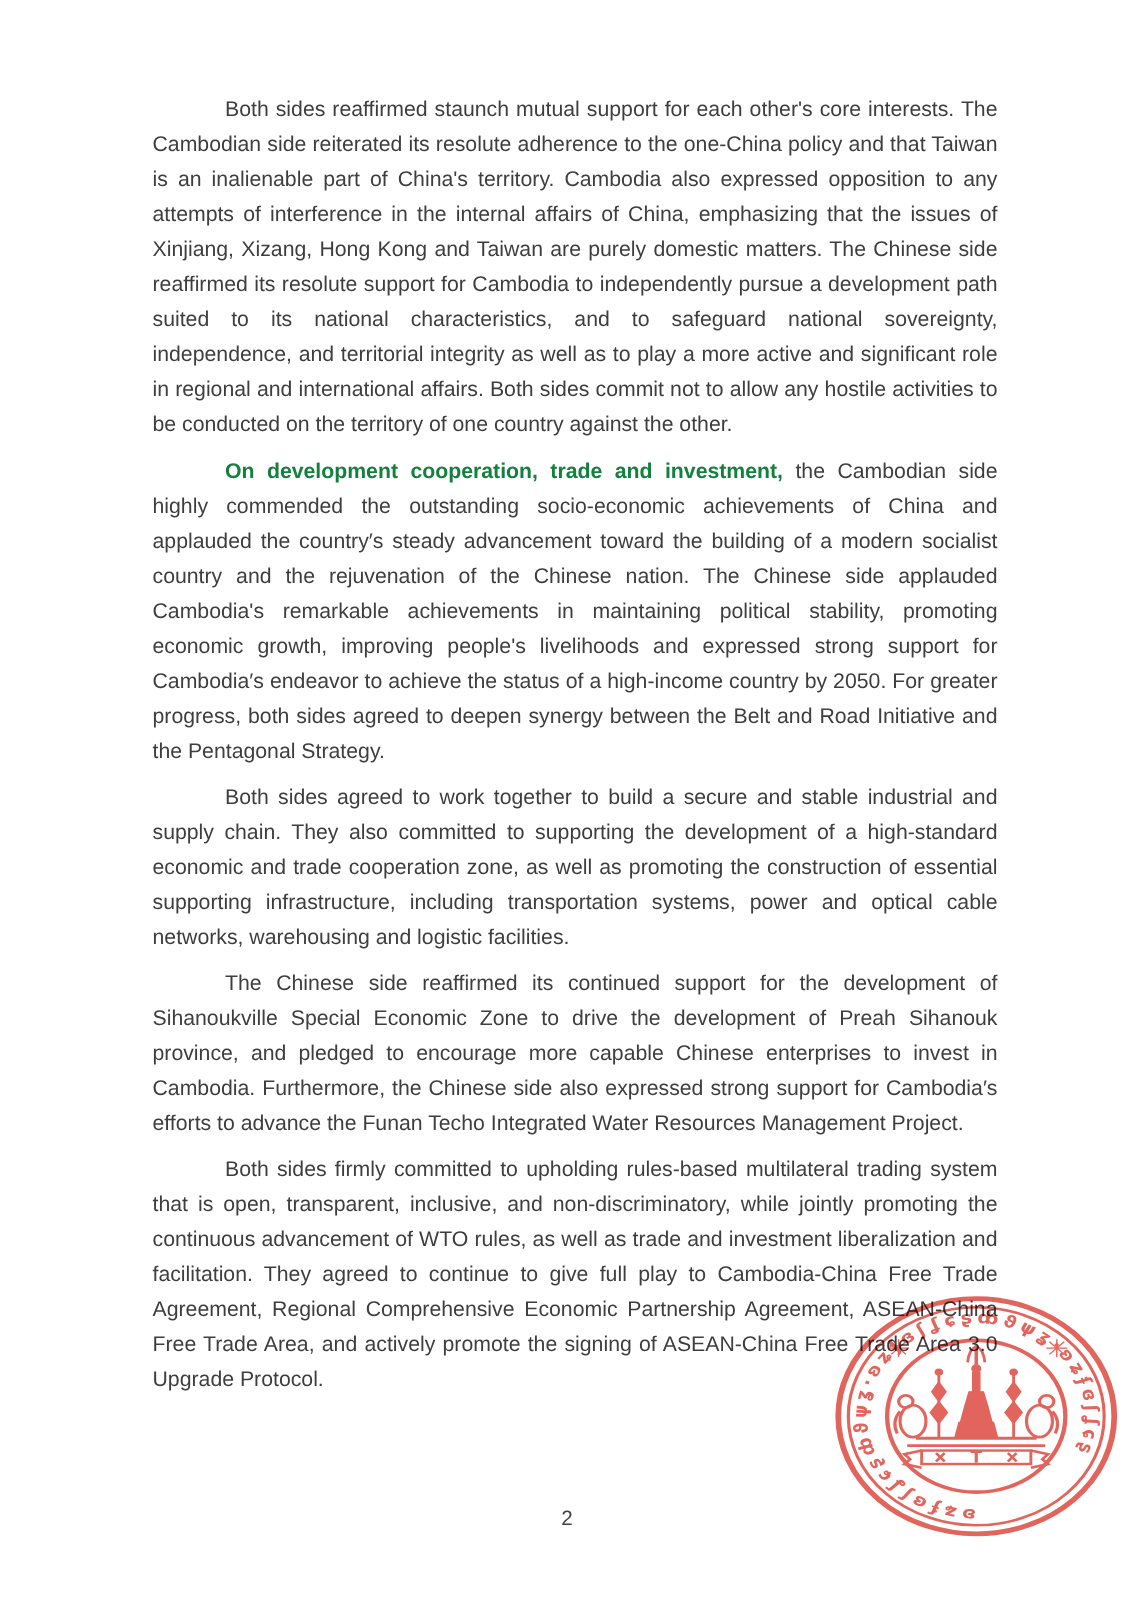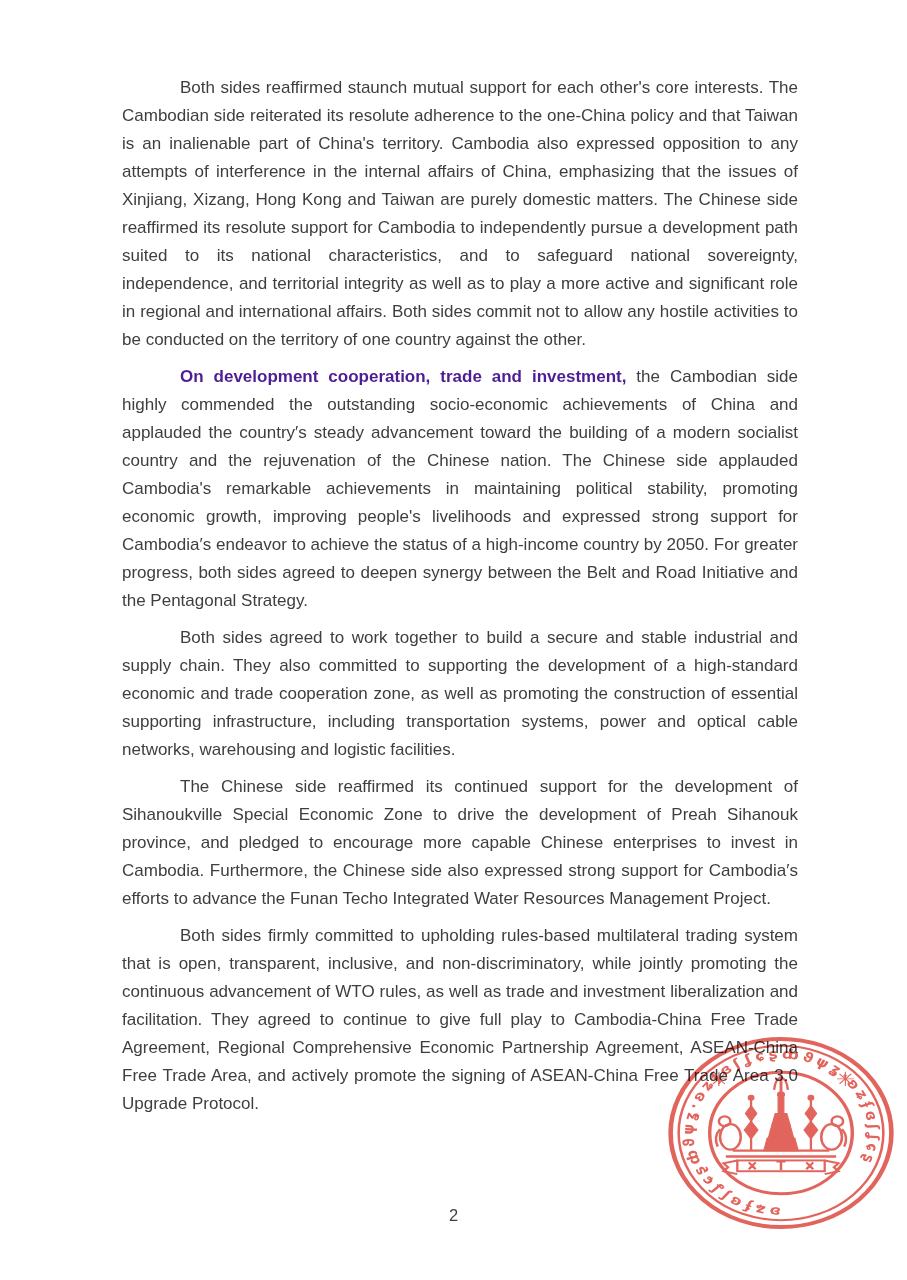--- a/index.html
+++ b/index.html
@@ -20,21 +20,21 @@
     font-size: 17px;
     line-height: 28px;
     text-align: justify;
   }
   #doc-body p {
     margin: 0 0 9px 0;
     text-indent: 58px;
   }
   #doc-body span.b {
     font-weight: bold;
-    color: #4c1d95;
+    color: #15803d;
   }
   #page-number {
     position: absolute;
     left: 0;
     top: 1206px;
     width: 907px;
     text-align: center;
     font-size: 16.5px;
     color: #414141;
   }

